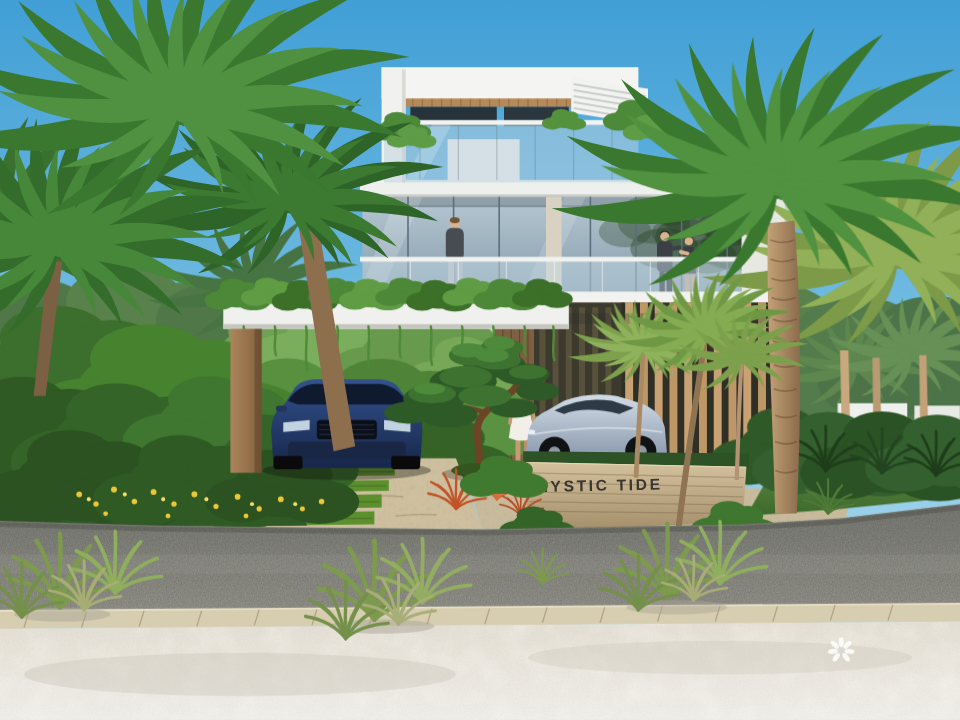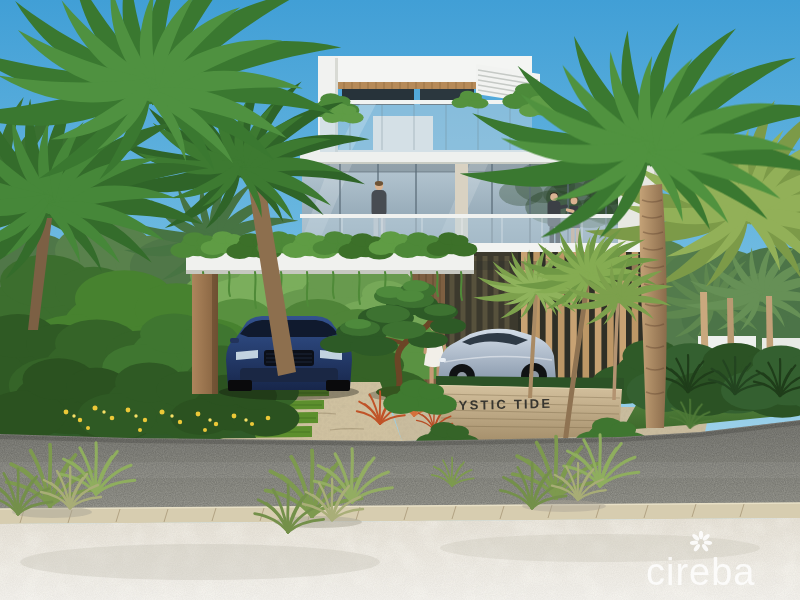--- a/index.html
+++ b/index.html
@@ -559,15 +559,14 @@
       <ellipse cx="13" cy="4" rx="2.1" ry="4.2" transform="rotate(0 13 11)"></ellipse>
       <ellipse cx="13" cy="4" rx="2.1" ry="4.2" transform="rotate(48 13 11)"></ellipse>
       <ellipse cx="13" cy="4" rx="2.1" ry="4.2" transform="rotate(96 13 11)"></ellipse>
       <ellipse cx="13" cy="4" rx="2.1" ry="4.2" transform="rotate(144 13 11)"></ellipse>
       <ell1ipse cx="13" cy="4" rx="0" ry="0"></ell1ipse>
       <ellipse cx="13" cy="4" rx="2.1" ry="4.2" transform="rotate(-48 13 11)"></ellipse>
       <ellipse cx="13" cy="4" rx="2.1" ry="4.2" transform="rotate(-96 13 11)"></ellipse>
       <ellipse cx="13" cy="4" rx="2.1" ry="4.2" transform="rotate(-144 13 11)"></ellipse>
     </g>
   </svg>
-  <div class="wm-text">cireba</div>
 </div>
 </div>
 
 </body></html>

